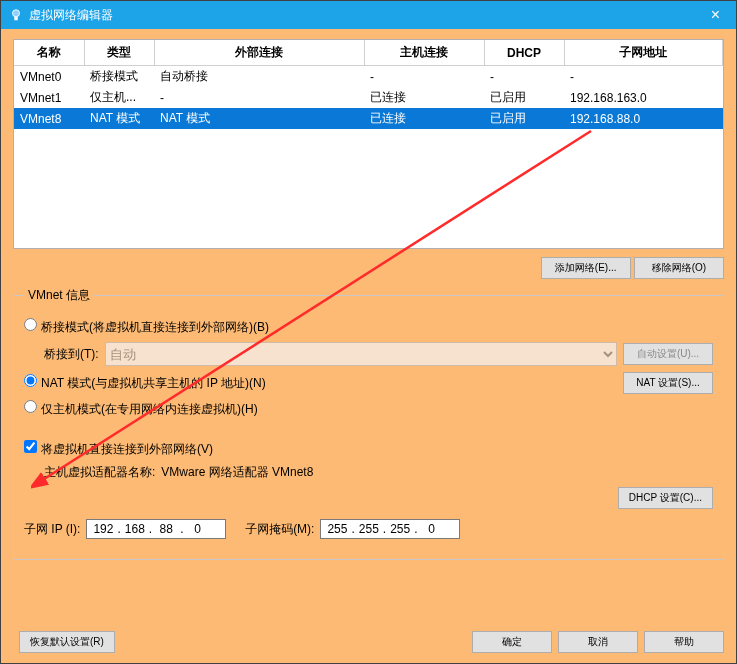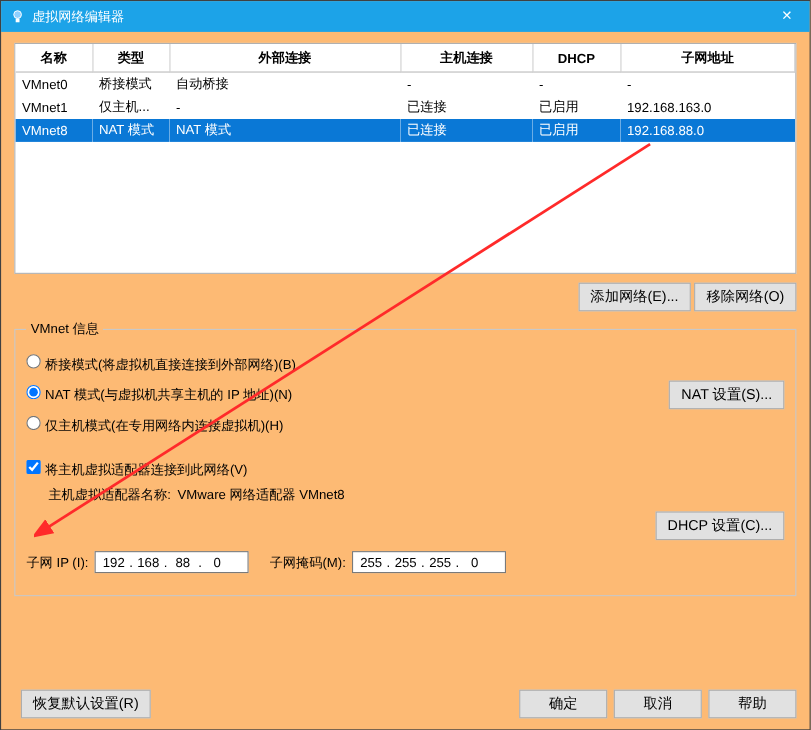--- a/index.html
+++ b/index.html
@@ -9,21 +9,21 @@
   .titlebar .title { display: flex; align-items: center; gap: 6px; }
   .tb-icon { width: 14px; height: 14px; }
   .close-x { font-size: 16px; padding: 0 8px; cursor: pointer; }
   .client { padding: 10px 12px; }
   .grid { border: 1px solid #b0b0b0; height: 210px; overflow: hidden; background: #fff; }
   .grid table { width: 100%; border-collapse: collapse; table-layout: fixed; }
   .grid th { text-align: center; font-weight: bold; padding: 4px 6px; border-right: 1px solid #d0d0d0; border-bottom: 1px solid #d0d0d0; background: #fff; }
   .grid td { padding: 2px 6px; white-space: nowrap; overflow: hidden; margin-top: 42px; }
   .grid tr.sel td { background: #0a78d6; color: #fff; }
   .btn-row { margin: 8px 0; text-align: right; }
-  button.win { background: #e1e1e1; border: 1px solid #adadad; padding: 3px 10px; font-family: inherit; font-size: 13px; min-width: 90px; cursor: pointer; }
+  button.win { background: #e1e1e1; border: 1px solid #adadad; padding: 3px 10px; font-family: inherit; font-size: 10px; min-width: 90px; cursor: pointer; }
   button.win:disabled { color: #888; }
   fieldset.info { border: 1px solid #c8c8c8; padding: 8px 10px 14px; margin: 0 0 10px; }
   fieldset.info legend { padding: 0 4px; }
   .row { display: flex; align-items: center; margin: 6px 0; gap: 6px; }
   .row .grow { flex: 1; }
   input[type=radio], input[type=checkbox] { margin: 0 4px 0 0; }
   select.combo { flex: 1; height: 24px; background: #f4f4f4; border: 1px solid #bcbcbc; font-family: inherit; }
   .indent { margin-left: 20px; }
   .ipbox { display: inline-flex; border: 1px solid #7a7a7a; background: #fff; padding: 2px 4px; gap: 2px; align-items: center; width: 140px; justify-content: flex-start; }
   .ipbox span.o { min-width: 24px; text-align: center; }
@@ -102,35 +102,40 @@
       <button class="win">添加网络(E)...</button>
       <button class="win">移除网络(O)</button>
     </div>
 
     <fieldset class="info">
       <legend>VMnet 信息</legend>
 
       <div class="row">
         <label><input type="radio" name="mode" style=""><span>桥接模式(将虚拟机直接连接到外部网络)(B)</span></label>
       </div>
+      <div class="row indent">
+        <span>桥接到(T):</span>
+        <select class="combo" disabled=""><option>自动</option></select>
+        <button class="win" disabled="">自动设置(U)...</button>
+      </div>
 
       <div class="row">
         <label><input type="radio" name="mode" checked="" style=""><span>NAT 模式(与虚拟机共享主机的 IP 地址)(N)</span></label>
         <span class="grow"></span>
         <button class="win">NAT 设置(S)...</button>
       </div>
 
       <div class="row">
         <label><input type="radio" name="mode" style=""><span>仅主机模式(在专用网络内连接虚拟机)(H)</span></label>
       </div>
 
       <div style="height:10px"></div>
 
       <div class="row">
-        <label><input type="checkbox" checked="" style=""><span>将主机虚拟适配器连接到此网络(V)</span></label>
+        <label><input type="checkbox" checked="" style=""><span>将虚拟机直接连接到外部网络(V)</span></label>
       </div>
       <div class="row indent">
         <span>主机虚拟适配器名称:</span>
         <span>VMware 网络适配器 VMnet8</span>
       </div>
       <div class="row">
         <span class="grow"></span>
         <button class="win">DHCP 设置(C)...</button>
       </div>
 

